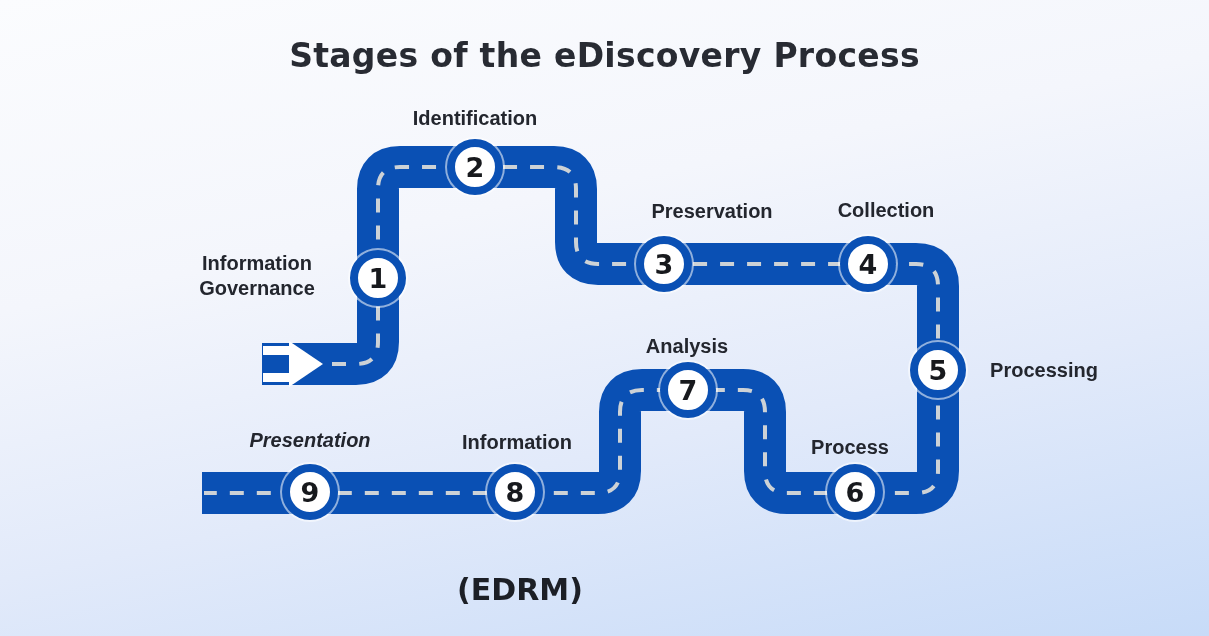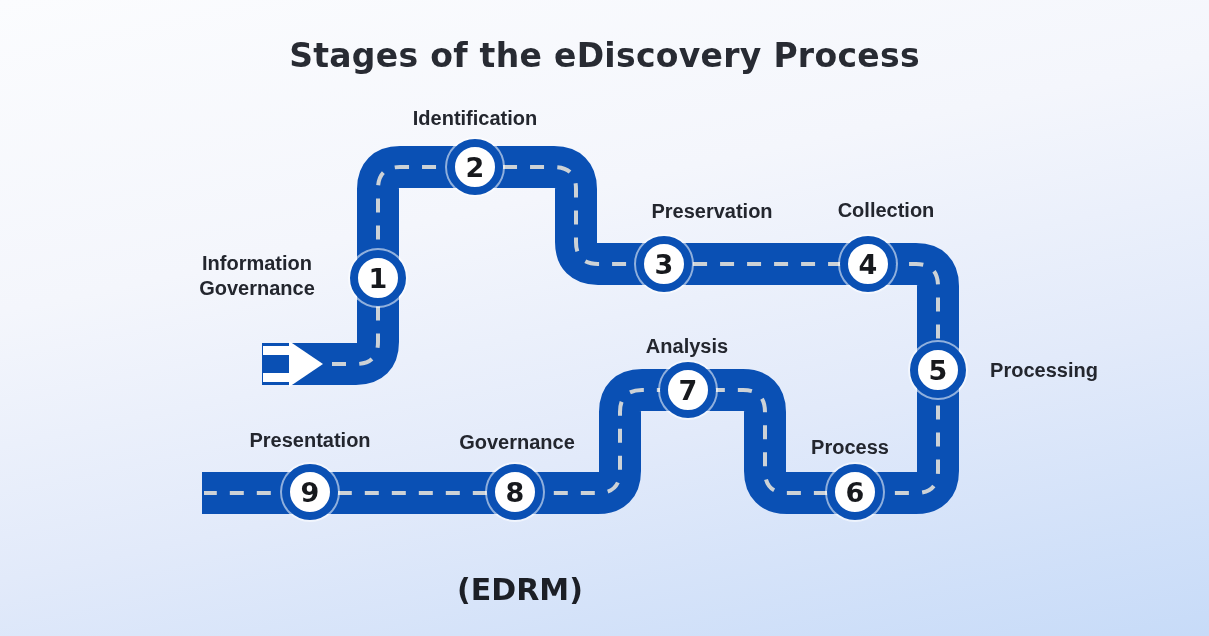--- a/index.html
+++ b/index.html
@@ -85,18 +85,18 @@
     <span class="num">9</span>
   </div>
 
   <div class="stage-label wrap" style="left:257px;top:276px;">Information Governance</div>
   <div class="stage-label" style="left:475px;top:118px;">Identification</div>
   <div class="stage-label" style="left:712px;top:211px;">Preservation</div>
   <div class="stage-label" style="left:838px;top:210px;margin-left:48px;">Collection</div>
   <div class="stage-label" style="left:1044px;top:370px;">Processing</div>
   <div class="stage-label" style="left:850px;top:447px;">Process</div>
   <div class="stage-label" style="left:687px;top:346px;">Analysis</div>
-  <div class="stage-label" style="left:517px;top:442px;">Governance</div>
-  <div class="stage-label" style="left:310px;top:440px;">Presentation</div>
+  <div class="stage-label" style="left:517px;top:442px;">Information</div>
+  <div class="stage-label" style="left:310px;top:440px;font-style:italic;">Presentation</div>
 
   <div class="footer-caption">(EDRM)</div>
 
 </div>
 
 </body></html>

